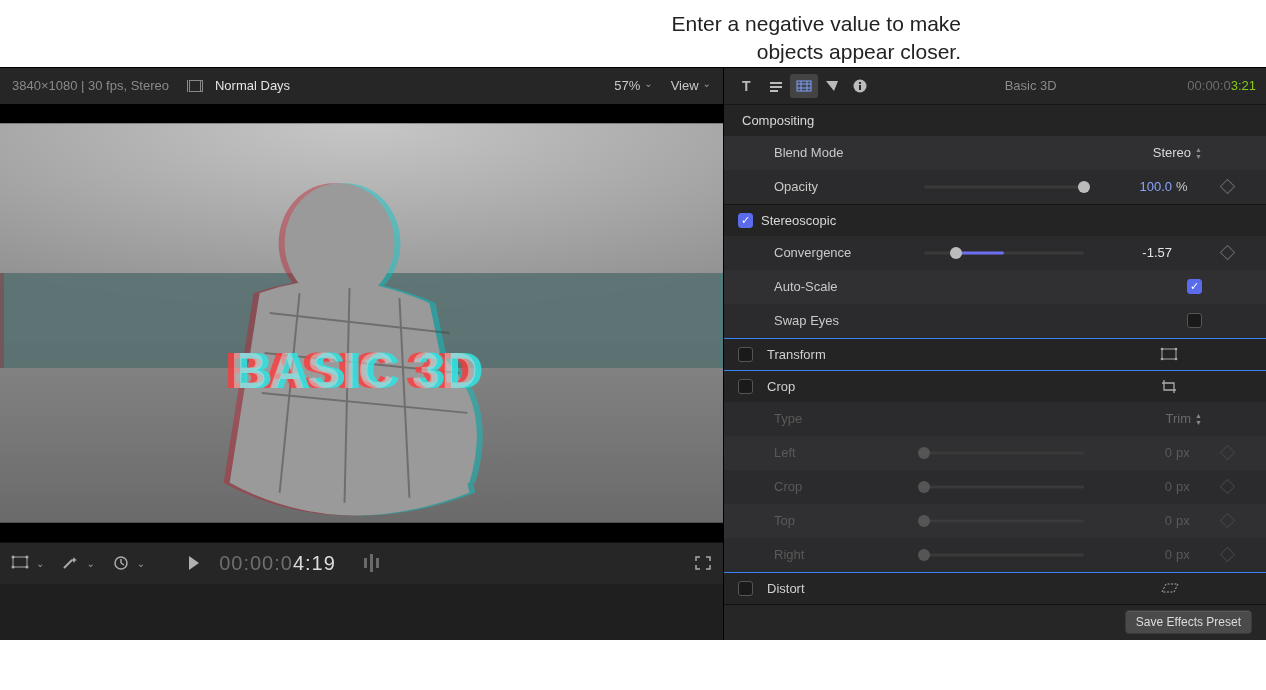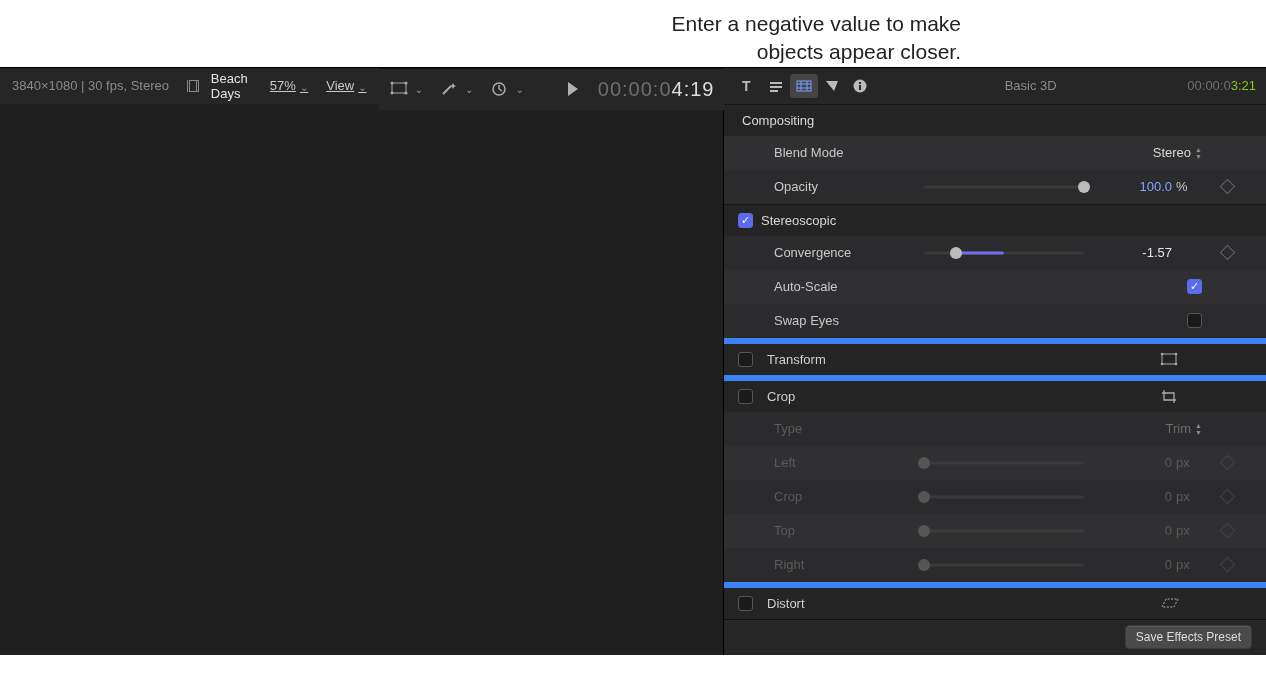--- a/index.html
+++ b/index.html
@@ -36,29 +36,29 @@
   }
   .window{
     width:1266px;
     background:var(--bg);
     color:var(--text);
     display:flex;
     font-size:13px;
     border-top:1px solid #000;
     position:relative;
   }
-  .left{width:724px;display:flex;flex-direction:row;border-right:1px solid #000;}
+  .left{width:724px;display:flex;flex-direction:column;border-right:1px solid #000;}
   .right{flex:1;display:flex;flex-direction:column;background:var(--bg);}
   .viewer-header{
     height:36px;display:flex;align-items:center;padding:0 12px;background:#262626;gap:18px;
   }
   .vh-info{color:var(--text-dim);font-size:13px;white-space:nowrap;}
   .vh-title-wrap{display:flex;align-items:center;gap:8px;flex:1;}
   .vh-title{color:#e4e4e4;font-weight:500;}
-  .zoom,.view-menu{color:var(--text);display:flex;align-items:flex-end;gap:4px;cursor:pointer;text-decoration:underline;}
+  .zoom,.view-menu{color:var(--text);display:flex;align-items:flex-start;gap:4px;cursor:pointer;}
   .chev{font-size:10px;color:#9a9a9a;}
   .viewer{
     height:438px;
     background:#000;
     display:flex;align-items:center;justify-content:center;
     position:relative;overflow:hidden;
   }
   .viewer svg{display:block;}
   .viewer-footer{
     height:42px;background:#262626;display:flex;align-items:center;padding:0 10px;gap:10px;border-top:1px solid #111;
@@ -131,21 +131,21 @@
     width:11px;height:11px;border:1px solid #666;transform:rotate(45deg);
   }
   .row.disabled .keyframe .dia{border-color:#444;}
   .dropdown-disp{
     margin-left:auto;margin-right:0;display:flex;align-items:center;gap:4px;color:#d8d8d8;
     width:94px;justify-content:flex-end;
   }
   .dd-arrows{
     display:inline-flex;flex-direction:column;font-size:7px;line-height:7px;color:#888;
   }
-  .section-with-icon{display:flex;align-items:center;gap:8px;padding:8px 14px;background:#242424;border-top:6px solid #3b82f6;}
+  .section-with-icon{display:flex;align-items:center;gap:8px;padding:8px 14px;background:#242424;border-top:1px solid #3b82f6;}
   .section-with-icon .label-h{flex:1;color:#d0d0d0;font-weight:400;margin-left:6px;}
   .section-with-icon .reset-icon{width:50px;display:flex;justify-content:center;}
   .footer-right{
     height:36px;background:#262626;display:flex;align-items:center;justify-content:flex-end;padding:0 14px;border-top:1px solid #111;
   }
   .save-btn{
     background:#4a4a4a;border:1px solid #3a3a3a;border-radius:4px;padding:4px 10px;color:#ddd;font-size:12px;box-shadow:inset 0 1px 0 rgba(255,255,255,.08);
   }
   .filmstrip-icon{display:inline-block;width:16px;height:12px;border:1px solid #888;border-left:3px double #888;border-right:3px double #888;margin-right:4px;}
   .skim{display:flex;gap:3px;align-items:center;margin-left:18px;}
@@ -160,21 +160,21 @@
   <div class="callout-line"></div>
 </div>
 
 <div class="window">
 
   <div class="left">
     <div class="viewer-header">
       <span class="vh-info">3840×1080 | 30 fps, Stereo</span>
       <div class="vh-title-wrap">
         <span class="filmstrip-icon"></span>
-        <span class="vh-title">Beach Days</span>
+        <span class="vh-title">Normal Days</span>
       </div>
       <div class="zoom">
         <span>57%</span>
         <span class="chev">⌄</span>
       </div>
       <div class="view-menu">
         <span>View</span>
         <span class="chev">⌄</span>
       </div>
     </div>

